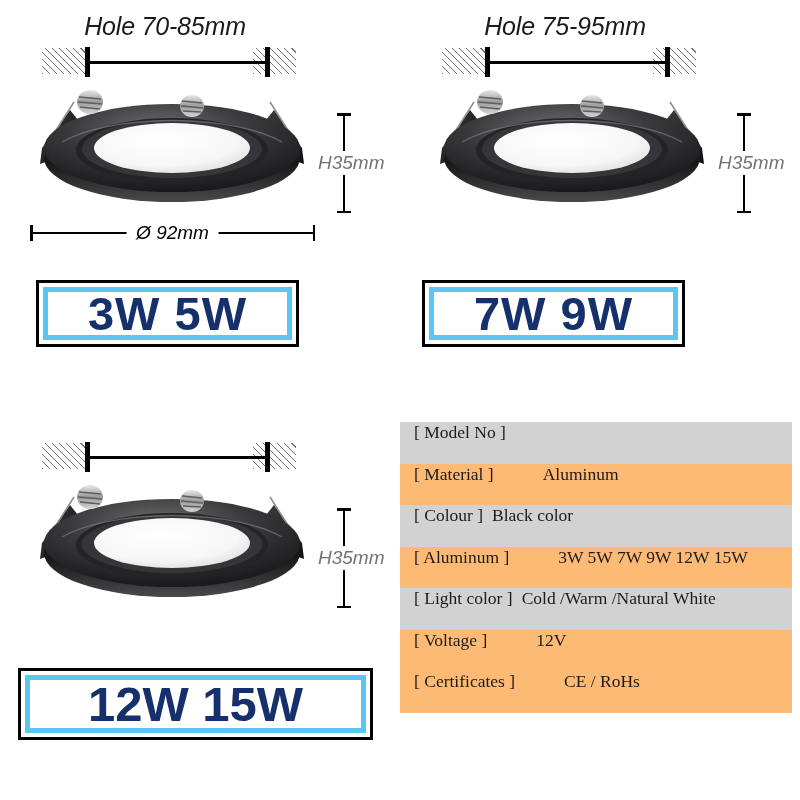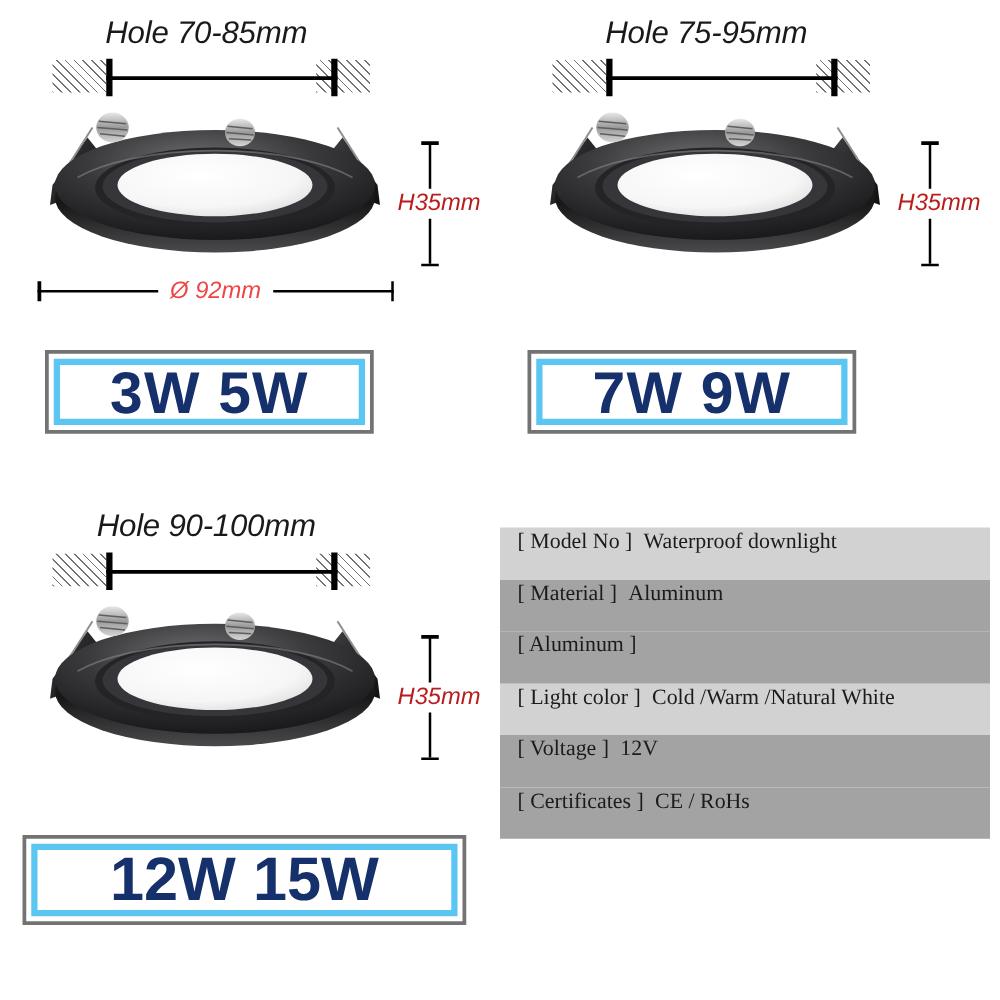--- a/index.html
+++ b/index.html
@@ -127,21 +127,21 @@
   .dia-dim .cap.c-right { right: 0; }
   .dia-dim .txt {
     position: absolute;
     top: 0;
     left: 50%;
     transform: translateX(-50%);
     background: #fff;
     padding: 0 10px;
     font-style: italic;
     font-size: 19px;
-    color: #ef4444;
+    color: #000000;
     white-space: nowrap;
     line-height: 21px;
   }
 
   
   .h-dim {
     position: absolute;
     left: 337px;
     top: 113px;
     width: 14px;
@@ -163,31 +163,31 @@
     background: #000;
   }
   .h-dim .hcap.top    { top: 0; }
   .h-dim .hcap.bottom { bottom: 0; }
   .h-label {
     position: absolute;
     left: 316px;
     top: 151px;
     font-style: italic;
     font-size: 19px;
-    color: #b91c1c;
+    color: #737373;
     background: #fff;
     padding: 1px 2px;
     white-space: nowrap;
   }
 
   
   .badge {
     position: absolute;
     background: #ffffff;
-    border: 3px solid #737373;
+    border: 3px solid #000000;
     box-sizing: border-box;
     padding: 4px;
   }
   .badge .inner {
     border: 5px solid #5cc6f2;
     box-sizing: border-box;
     width: 100%;
     height: 100%;
     display: flex;
     align-items: center;
@@ -219,21 +219,21 @@
     height: 41.5px;
     display: flex;
     align-items: flex-start;
     padding-left: 14px;
     box-sizing: border-box;
     font-size: 17.5px;
     color: #1b1b1b;
     white-space: nowrap;
   }
   .spec-row.dark  { background: #d2d2d2; }
-  .spec-row.light { background: #a3a3a3; }
+  .spec-row.light { background: #fdba74; gap: 40px; }
   .spec-row .k { margin-right: 9px; }
   .spec-row .v { }
 </style>
 </head>
 <body>
 
 <div class="panel p1">
 
   <div class="diagram">
 
@@ -404,21 +404,20 @@
 <div class="badge b2">
   <div class="inner">
     <span class="wtext">7W 9W</span>
   </div>
 </div>
 
 <div class="panel p3">
 
   <div class="diagram">
 
-    <div class="hole-label">Hole 90-100mm</div>
 
     <div class="hatch left"></div>
     <div class="hatch right"></div>
 
     <div class="hole-dim">
       <div class="tick t-left"></div>
       <div class="bar"></div>
       <div class="tick t-right"></div>
     </div>
 
@@ -483,28 +482,32 @@
 
 <div class="badge b3">
   <div class="inner">
     <span class="wtext">12W 15W</span>
   </div>
 </div>
 
 <div class="spec-table">
   <div class="spec-row dark">
     <span class="k">[ Model No ]</span>
-    <span class="v">Waterproof downlight</span>
   </div>
   <div class="spec-row light">
     <span class="k">[  Material  ]</span>
     <span class="v">Aluminum</span>
   </div>
+  <div class="spec-row dark">
+    <span class="k">[   Colour   ]</span>
+    <span class="v">Black color</span>
+  </div>
   <div class="spec-row light">
     <span class="k">[  Aluminum  ]</span>
+    <span class="v">3W 5W 7W 9W 12W 15W</span>
   </div>
   <div class="spec-row dark">
     <span class="k">[ Light color ]</span>
     <span class="v">Cold /Warm /Natural White</span>
   </div>
   <div class="spec-row light">
     <span class="k">[ Voltage ]</span>
     <span class="v">12V</span>
   </div>
   <div class="spec-row light">

